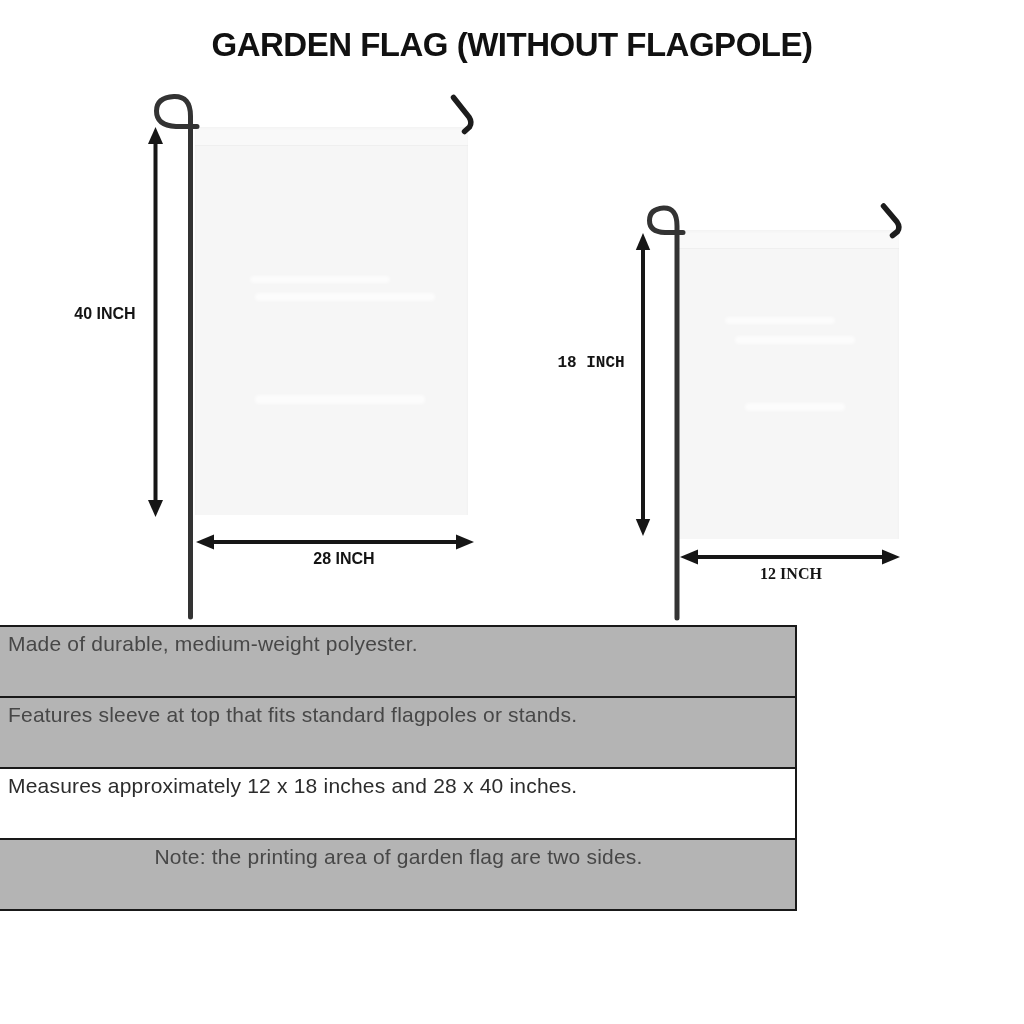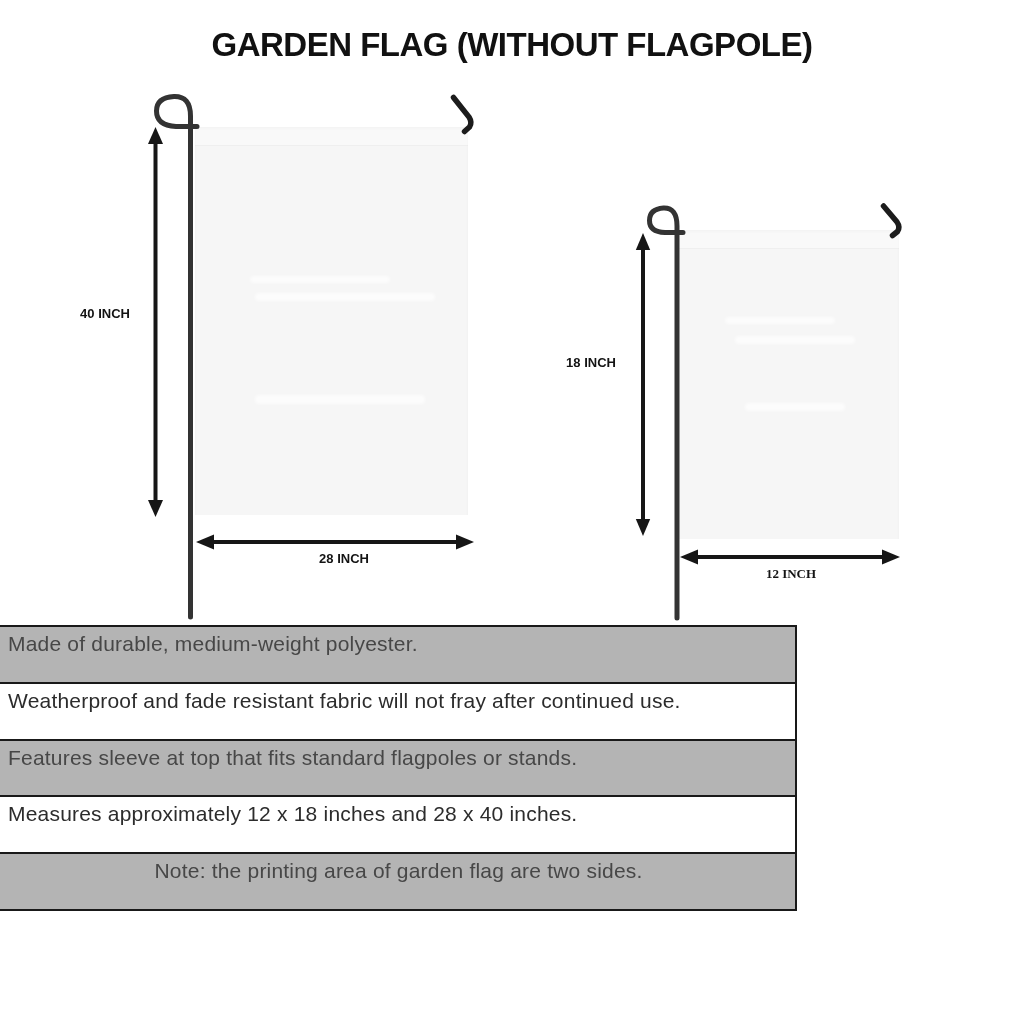--- a/index.html
+++ b/index.html
@@ -41,27 +41,27 @@
     filter:blur(1.5px);
   }
   
   #diagram-svg{
     position:absolute;left:0;top:0;width:1024px;height:1024px;
     pointer-events:none;
   }
   
   .dim-label{
     position:absolute;
-    font-size:13px;font-weight:700;color:#141414;
+    font-size:16px;font-weight:700;color:#141414;
     text-align:center;line-height:22px;letter-spacing:0px;
     white-space:nowrap;
   }
   .lbl-40{left:20px;top:303px;width:170px;}
   .lbl-28{left:244px;top:548px;width:200px;}
-  .lbl-18{left:491px;top:352px;width:200px;}
+  .lbl-18{left:491px;top:352px;width:200px;font-family:Liberation Mono, monospace;}
   .lbl-12{left:691px;top:563px;width:200px;font-family:Liberation Serif, serif;}
   
   .features-table{
     position:absolute;left:-3px;top:625px;width:800px;height:286px;
     border:2.5px solid #191919;
     display:flex;flex-direction:column;
     box-sizing:border-box;
   }
   .feature-row{
     flex:1;
@@ -134,19 +134,18 @@
     </g>
   </svg>
 
   <div class="dim-label lbl-40">40 INCH</div>
   <div class="dim-label lbl-28">28 INCH</div>
   <div class="dim-label lbl-18">18 INCH</div>
   <div class="dim-label lbl-12">12 INCH</div>
 
   <div class="features-table">
     <div class="feature-row gray"><span>Made of durable, medium-weight polyester.</span></div>
-    <div class="feature-row white"><span>Weatherproof and fade resistant fabric will not fray after continued use.</span></div>
     <div class="feature-row gray"><span>Features sleeve at top that fits standard flagpoles or stands.</span></div>
     <div class="feature-row white"><span>Measures approximately 12 x 18 inches and 28 x 40 inches.</span></div>
     <div class="feature-row gray"><span>Note: the printing area of garden flag are two sides.</span></div>
   </div>
 
 </div>
 
 </body></html>

